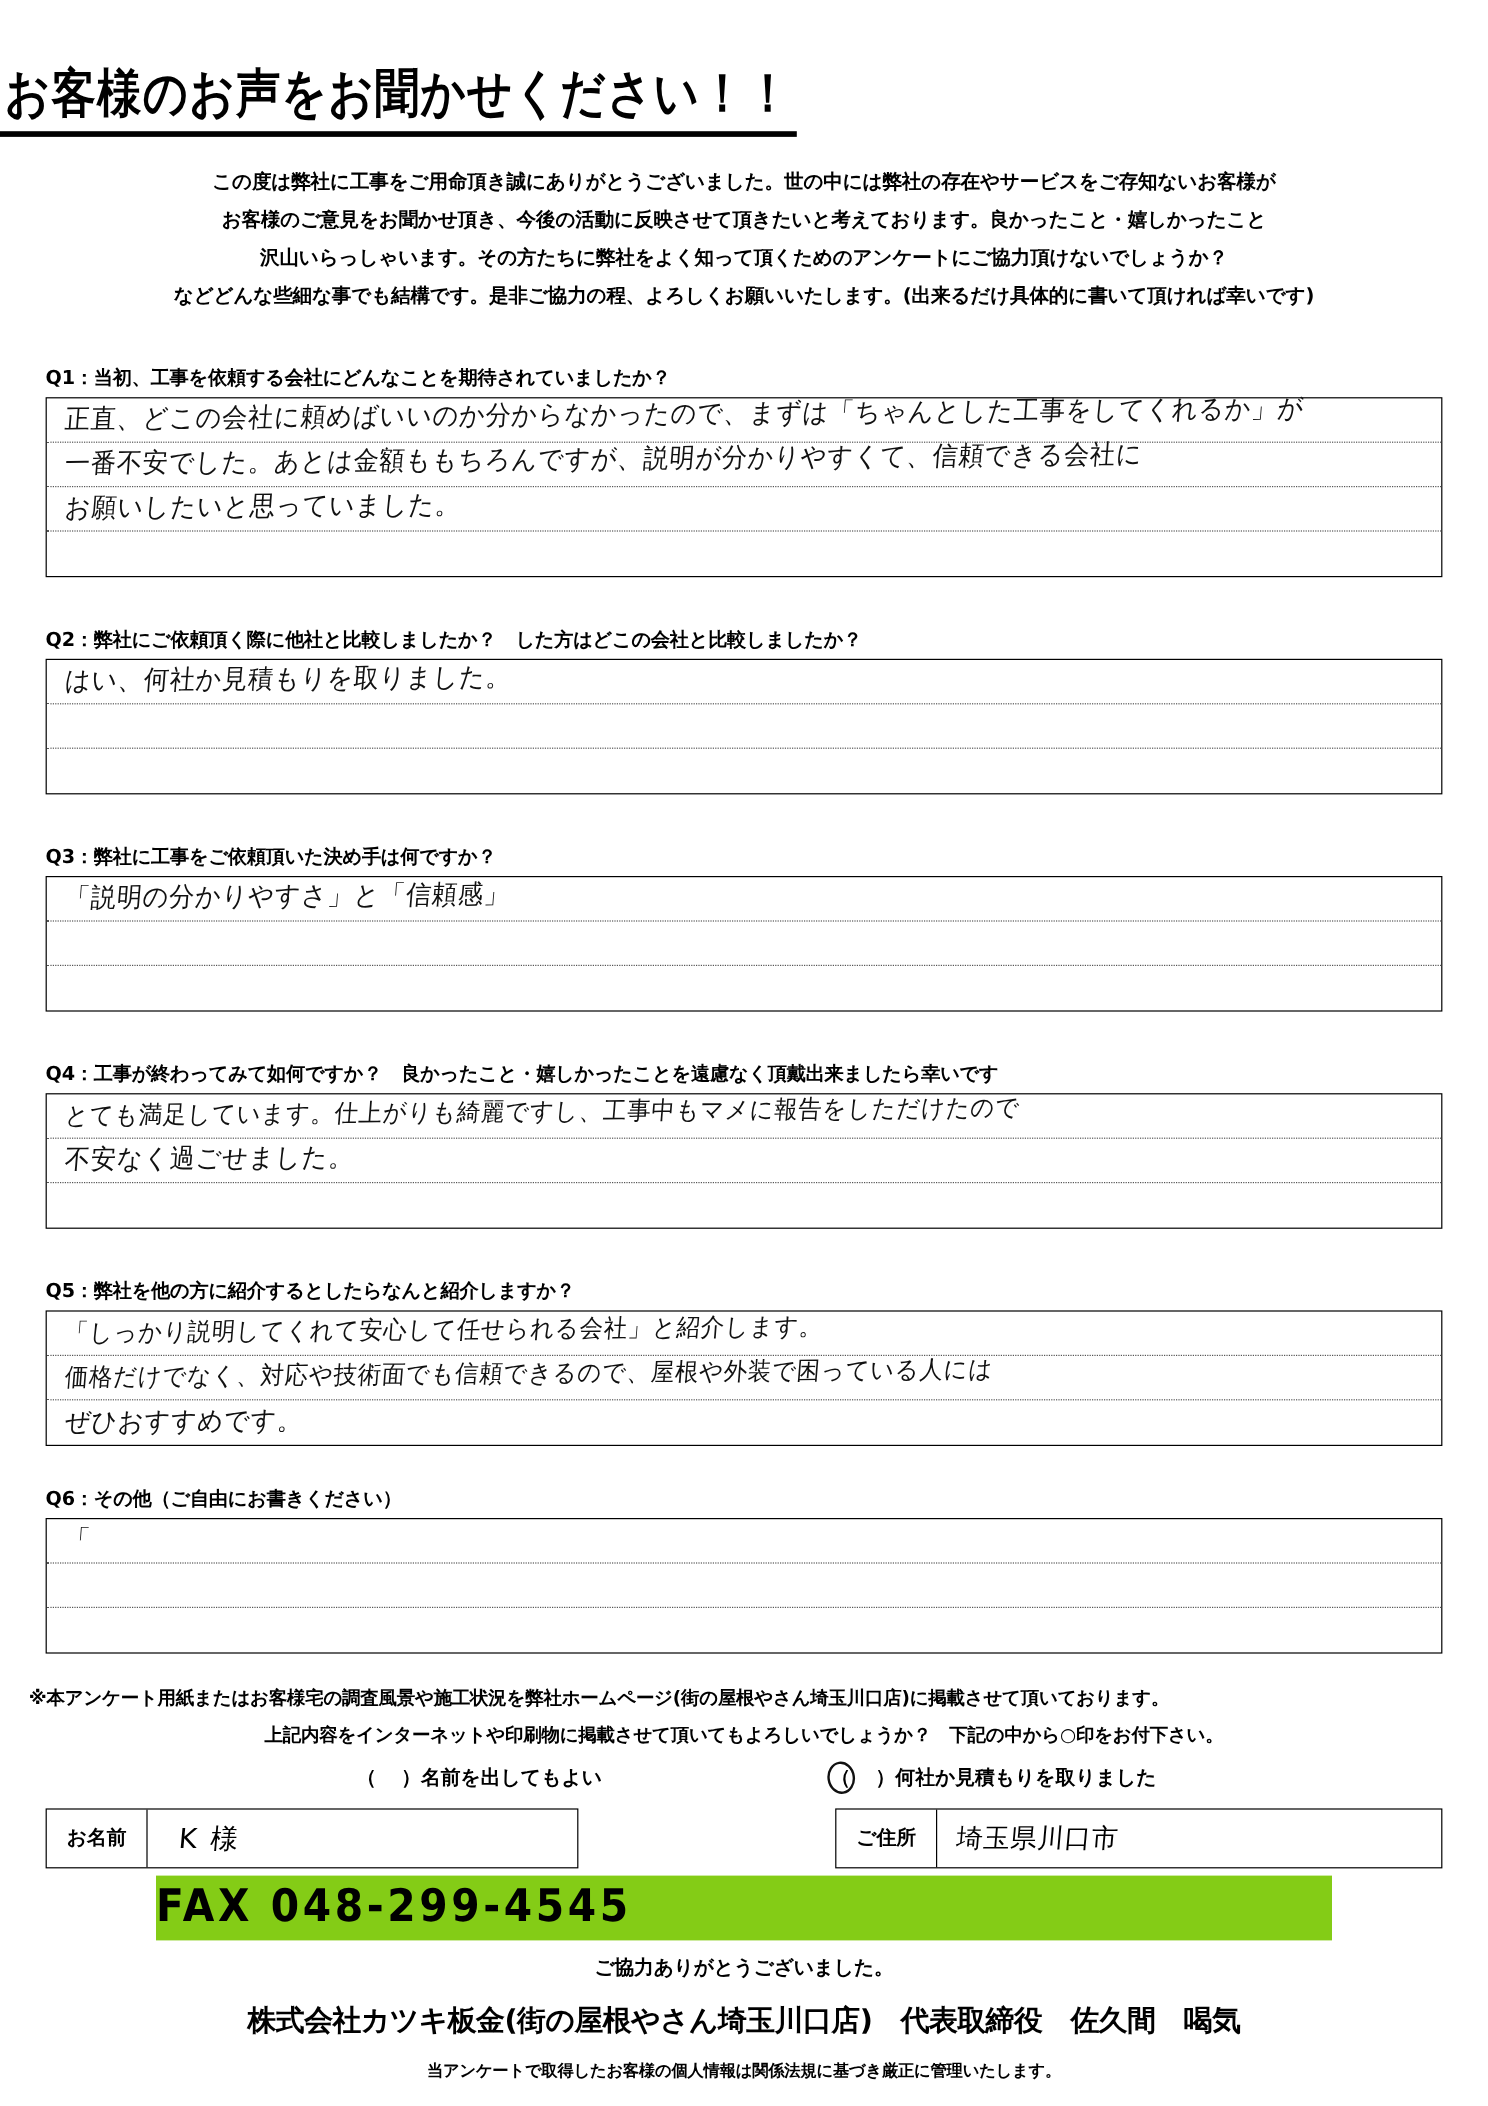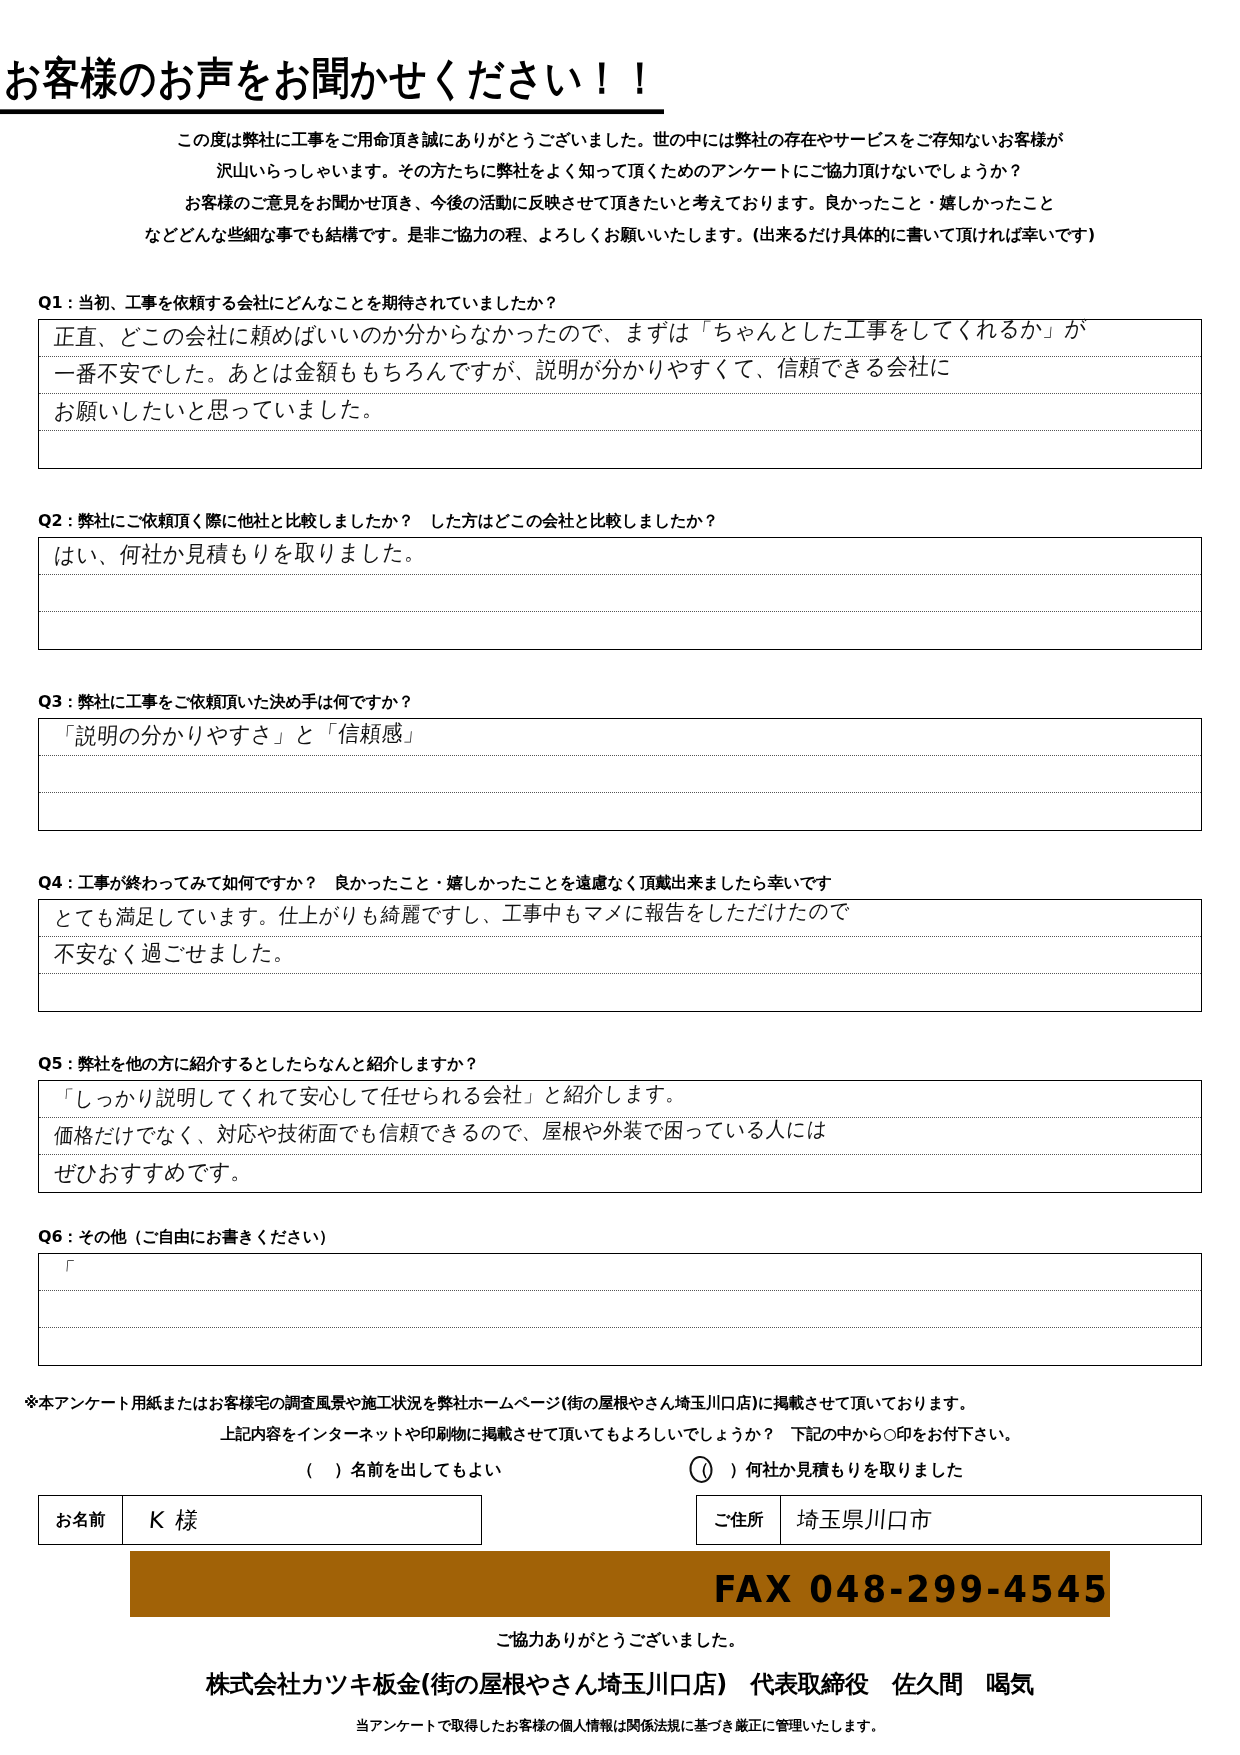--- a/index.html
+++ b/index.html
@@ -33,21 +33,21 @@
     font-size: 37px;
     font-weight: bold;
     letter-spacing: 1px;
     border-bottom: 4px solid #000;
     padding: 0 4px 4px 4px;
     line-height: 1.18;
     transform: scaleY(1.18);
     transform-origin: center bottom;
   }
   .intro {
-    margin-top: 10px;
+    margin-top: 22px;
     text-align: center;
     font-size: 16.3px;
     font-weight: bold;
     line-height: 1.95;
     letter-spacing: -0.1px;
     padding: 0 58px;
   }
   .intro div { white-space: nowrap; }
 
   
@@ -169,23 +169,23 @@
     font-size: 23px;
     font-weight: 500;
     letter-spacing: 2px;
     transform: skewX(-5deg);
   }
   .na-value.addr { width: 420px; padding-left: 16px; font-size: 22px; letter-spacing: 0.5px; }
 
   
   .fax-band {
     margin: 6px 130px 0 130px;
-    background: #a16207;
-    text-align: right;
-    padding: 18px 0 8px 0;
+    background: #84cc16;
+    text-align: left;
+    padding: 6px 0 8px 0;
   }
   .fax-text {
     font-size: 34px;
     font-weight: bold;
     letter-spacing: 3px;
     transform: scaleY(1.1);
     display: inline-block;
   }
 
   
@@ -213,22 +213,22 @@
 <body>
 
 <div class="page">
 
   <div class="title-wrap">
     <div class="main-title">お客様のお声をお聞かせください！！</div>
   </div>
 
   <div class="intro">
     <div>この度は弊社に工事をご用命頂き誠にありがとうございました。世の中には弊社の存在やサービスをご存知ないお客様が</div>
+    <div>お客様のご意見をお聞かせ頂き、今後の活動に反映させて頂きたいと考えております。良かったこと・嬉しかったこと</div>
     <div>沢山いらっしゃいます。その方たちに弊社をよく知って頂くためのアンケートにご協力頂けないでしょうか？</div>
-    <div>お客様のご意見をお聞かせ頂き、今後の活動に反映させて頂きたいと考えております。良かったこと・嬉しかったこと</div>
     <div>などどんな些細な事でも結構です。是非ご協力の程、よろしくお願いいたします。(出来るだけ具体的に書いて頂ければ幸いです)</div>
   </div>
 
   <div class="gap-lg"></div>
 
   <div class="q-block">
     <div class="q-label">Q1：当初、工事を依頼する会社にどんなことを期待されていましたか？</div>
     <div class="answer-box">
       <div class="ans-line">
         <span class="hand">正直、どこの会社に頼めばいいのか分からなかったので、まずは「ちゃんとした工事をしてくれるか」が</span>

